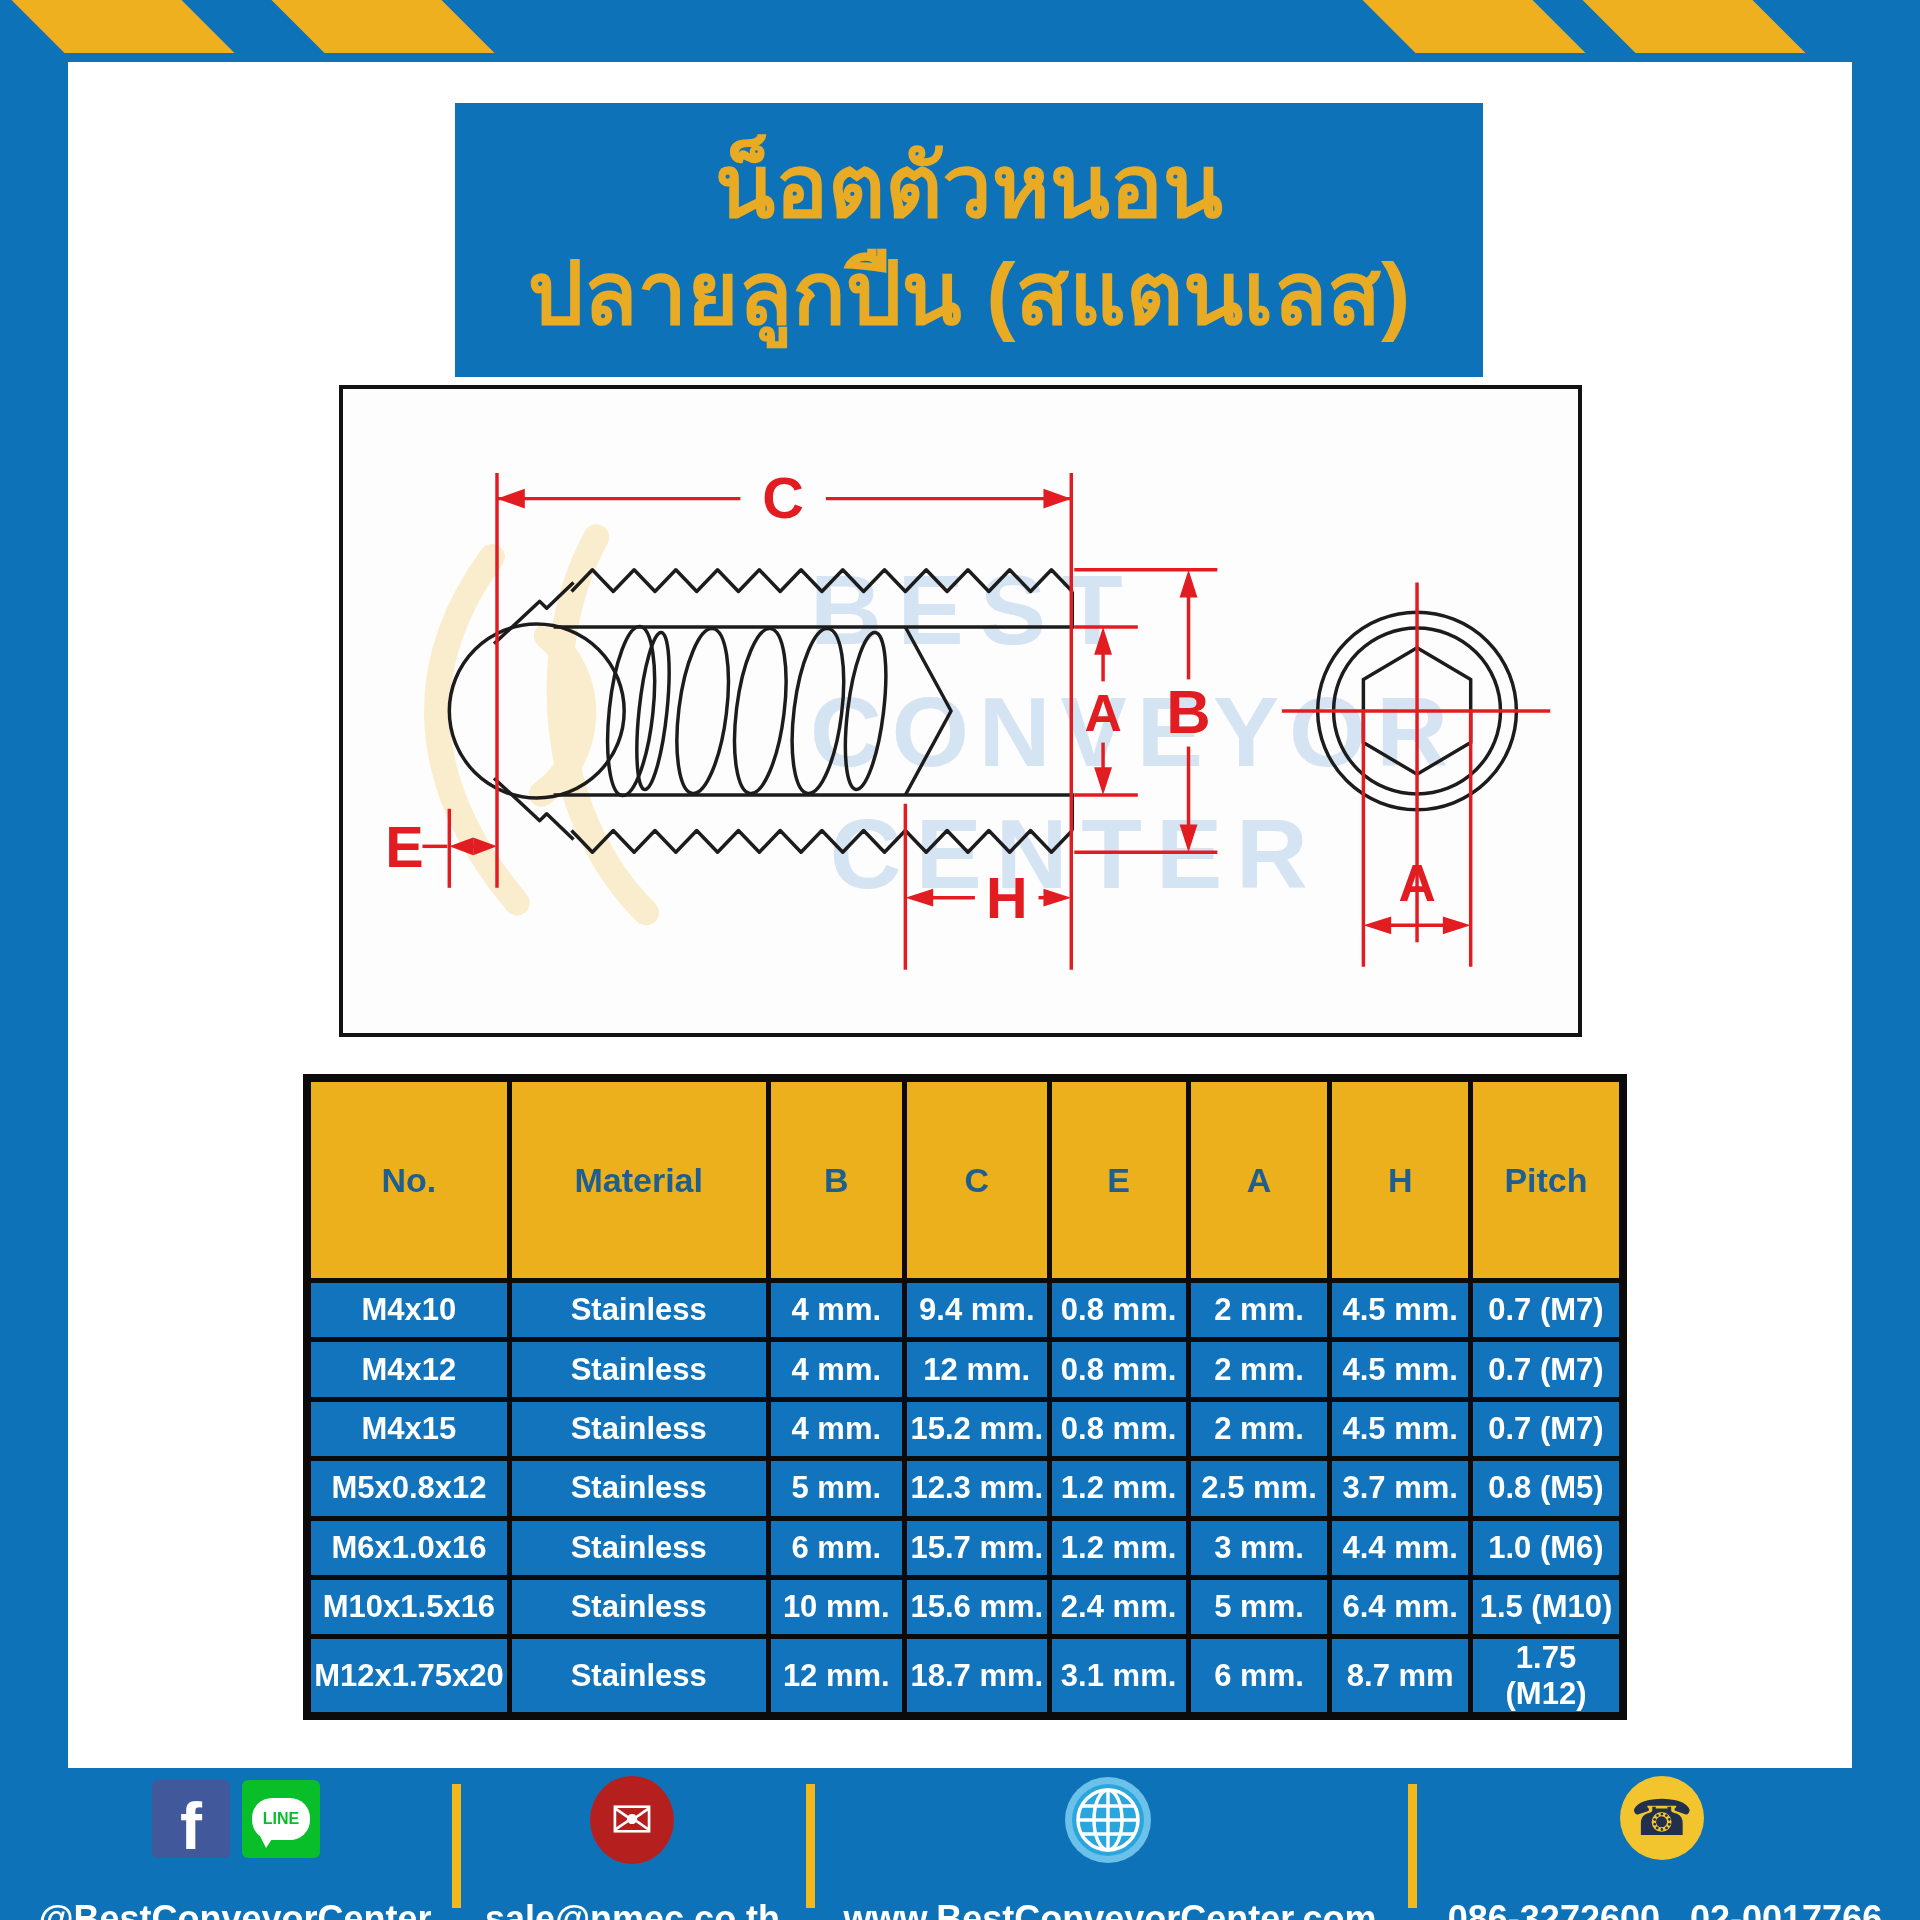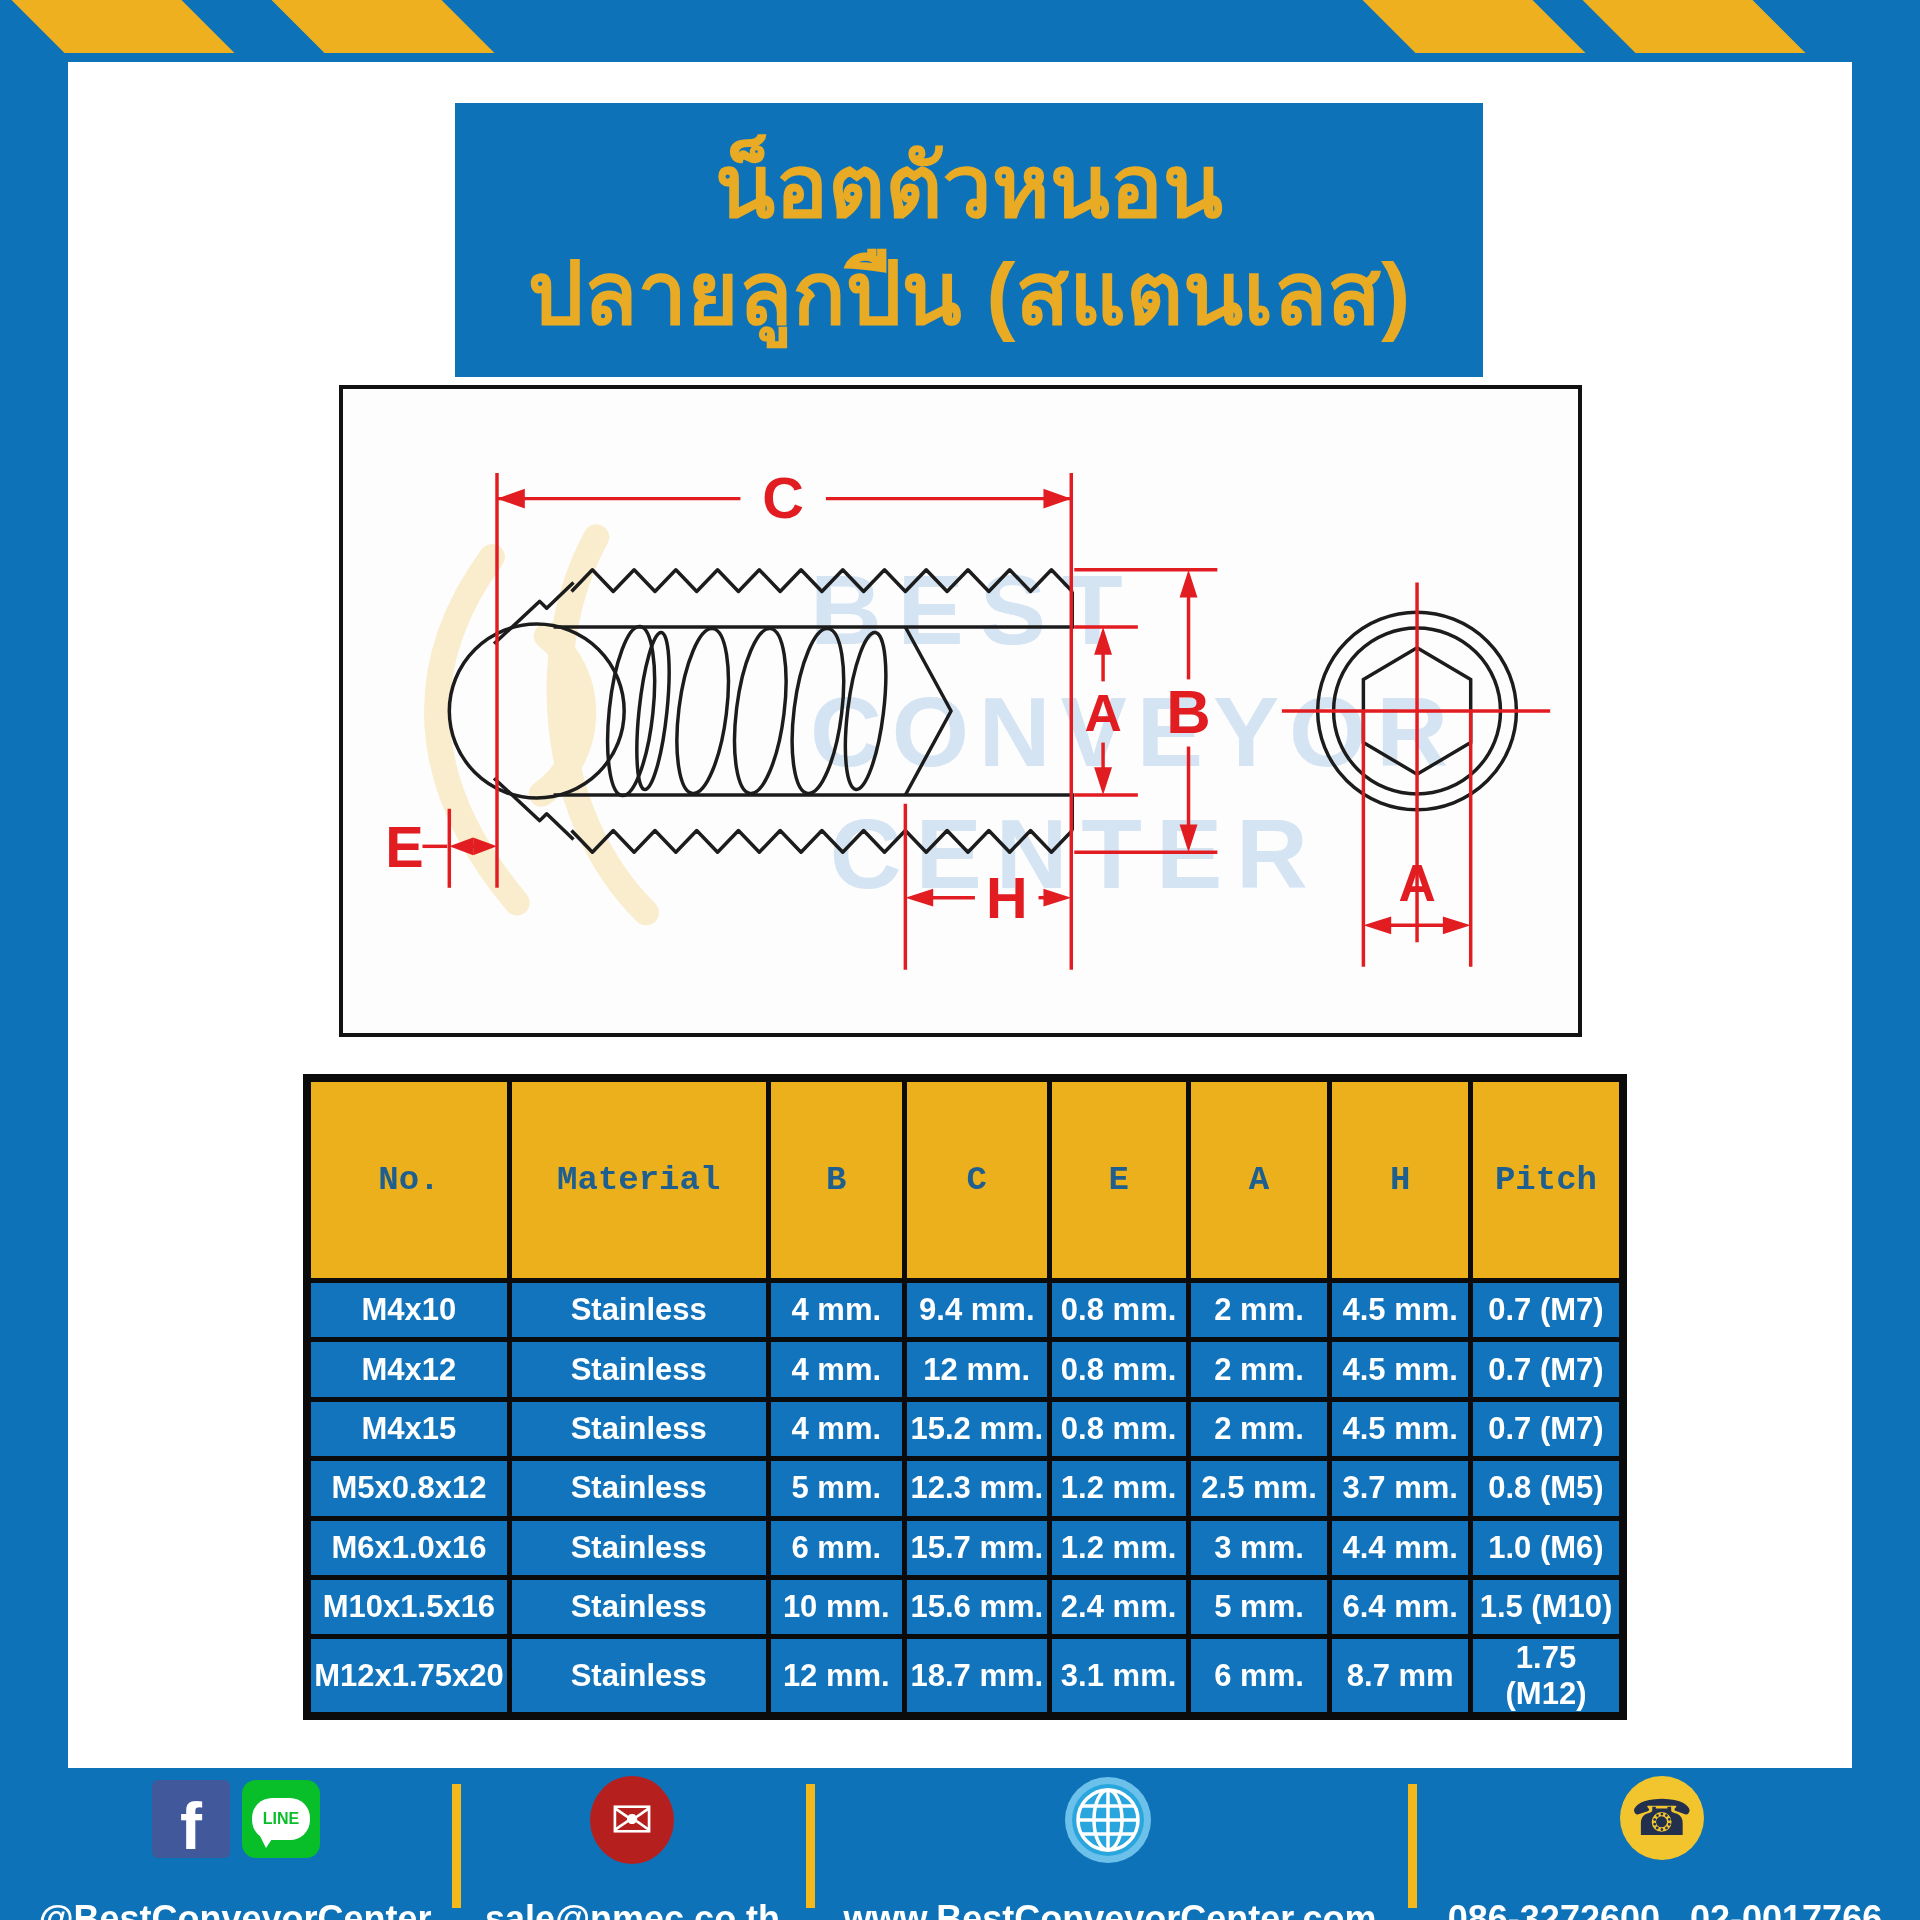--- a/index.html
+++ b/index.html
@@ -18,31 +18,31 @@
     display:flex;flex-direction:column;align-items:center;justify-content:center;z-index:3;margin-top:15px;}
   .title-line{color:#e9ab23;font-size:88px;font-weight:bold;line-height:1.22;white-space:nowrap;}
   
   .diagram-box{position:absolute;left:339px;top:385px;width:1243px;height:652px;background:#fdfdfd;
     border:4px solid #121212;box-sizing:border-box;z-index:3;}
   .diagram-box svg{position:absolute;left:0;top:0;width:100%;height:100%;}
   
   .spec-table-wrap{position:absolute;left:303px;top:1074px;width:1324px;height:646px;z-index:3;border:3px solid #0b0b0b;box-sizing:border-box;background:#0b0b0b;}
   table.spec{width:100%;height:100%;border-collapse:collapse;table-layout:fixed;}
   table.spec th,table.spec td{border:5px solid #0b0b0b;text-align:center;vertical-align:middle;padding:0;}
-  table.spec th{background:#edb01d;color:#1e5f90;font-size:34px;font-weight:bold;height:196px;font-family:Liberation Mono, monospace;}
+  table.spec th{background:#edb01d;color:#1e5f90;font-size:34px;font-weight:bold;height:196px;}
   table.spec td{background:#1174bc;color:#ffffff;font-size:31px;font-weight:bold;height:54px;}
   
   .footer{position:absolute;left:0;top:1768px;width:1920px;height:152px;background:#0e72b8;z-index:6;}
   .f-divider{position:absolute;top:16px;width:9px;height:124px;background:#f3b81c;}
   .f-text{position:absolute;top:110px;height:40px;color:#ffffff;font-size:36px;font-weight:bold;
     display:flex;align-items:center;justify-content:center;white-space:nowrap;margin-top:21px;}
   .icon-fb{position:absolute;top:12px;left:152px;width:78px;height:78px;background:#41599b;border-radius:6px;
     display:flex;align-items:flex-end;justify-content:center;overflow:hidden;}
   .icon-fb span{color:#fff;font-size:66px;font-weight:bold;line-height:0.95;}
-  .icon-line{position:absolute;top:12px;left:242px;width:78px;height:78px;background:#08bf2a;border-radius:14px;
+  .icon-line{position:absolute;top:12px;left:242px;width:78px;height:78px;background:#08bf2a;border-radius:6px;
     display:flex;align-items:center;justify-content:center;}
   .line-bubble{position:relative;width:58px;height:42px;background:#ffffff;border-radius:20px;
     display:flex;align-items:center;justify-content:center;}
   .line-bubble:after{content:"";position:absolute;left:8px;bottom:-8px;width:0;height:0;
     border-left:6px solid transparent;border-right:8px solid transparent;border-top:12px solid #ffffff;}
   .line-bubble span{color:#08bf2a;font-size:16px;font-weight:bold;letter-spacing:0;}
   .icon-mail{position:absolute;top:8px;left:590px;width:84px;height:88px;background:#b5201f;border-radius:50%;
     display:flex;align-items:center;justify-content:center;}
   .icon-mail span{color:#ffffff;font-size:52px;font-family:"DejaVu Sans",sans-serif;line-height:1;}
   .icon-globe{position:absolute;top:8px;left:1064px;width:88px;height:88px;}

